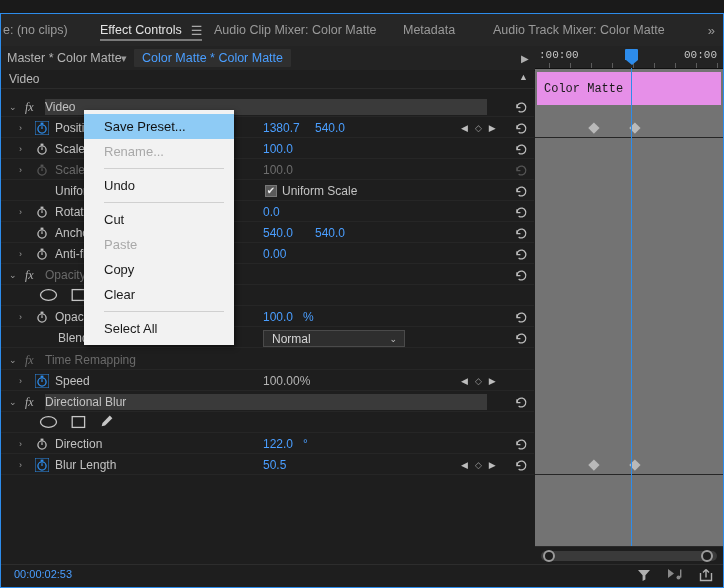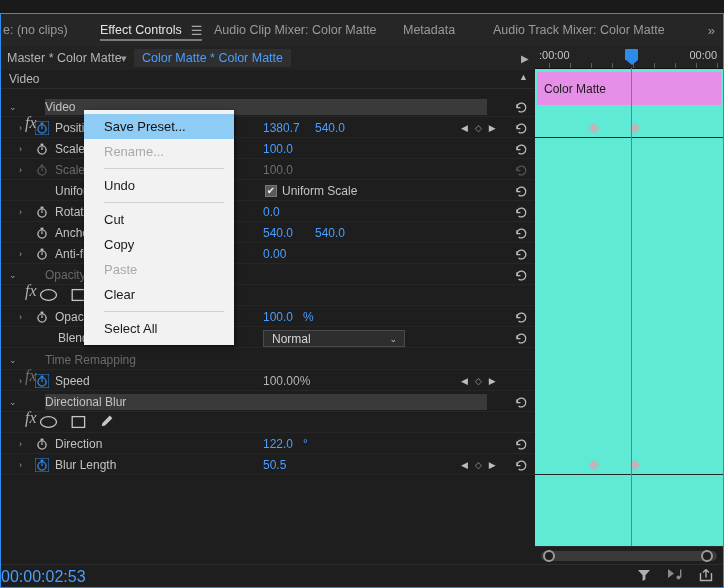--- a/index.html
+++ b/index.html
@@ -36,21 +36,21 @@
   .props{position:absolute;left:1px;top:70px;width:533px;bottom:23px;background:#1e1e1e;overflow:hidden;}
   .videohdr{position:absolute;left:0;top:0;width:533px;height:18px;background:#1e1e1e;border-bottom:1px solid #2b2b2b;}
   .videohdr .t{position:absolute;left:8px;top:2px;font-size:12px;color:#b8b8b8;}
   .videohdr .collapse{position:absolute;right:6px;top:2px;font-size:9px;color:#b8b8b8;}
 
   .row{position:absolute;left:0;width:533px;height:20px;border-bottom:1px solid #262626;box-sizing:border-box;}
   .row.grp{background:#1e1e1e;}
   .rowname{position:absolute;top:0;height:20px;display:flex;align-items:center;font-size:12px;color:#c2c2c2;white-space:nowrap;}
   .rowname.dim{color:#6a6a6a;}
   .twisty{position:absolute;top:0;height:20px;display:flex;align-items:center;font-size:9px;color:#9c9c9c;}
-  .fx{position:absolute;top:16px;height:20px;display:flex;align-items:center;font-size:16px;font-style:italic;color:#b0b0b0;font-family:"Liberation Serif",serif;}
+  .fx{position:absolute;top:0;height:20px;display:flex;align-items:center;font-size:12px;font-style:italic;color:#b0b0b0;font-family:"Liberation Serif",serif;}
   .fx.dim{color:#6e6e6e;}
   .hdrbg{position:absolute;left:44px;top:2px;height:16px;background:#3a3a3a;}
 
   
   .sw{position:absolute;top:3px;width:14px;height:14px;}
   .sw svg{display:block;}
 
   
   .val{position:absolute;top:0;height:20px;display:flex;align-items:center;font-size:12px;color:#4a9eff;white-space:nowrap;}
   .val.dim{color:#6d6d6d;}
@@ -73,21 +73,21 @@
 
   
   .masktools{position:absolute;left:38px;top:0;height:20px;display:flex;align-items:center;gap:13px;color:#c6c6c6;}
 
   
   .dd{position:absolute;left:262px;top:2px;width:142px;height:17px;background:#2e2e2e;border:1px solid #4a4a4a;box-sizing:border-box;display:flex;align-items:center;}
   .dd .dlbl{margin-left:8px;font-size:12px;color:#d6d6d6;}
   .dd .dcar{position:absolute;right:7px;font-size:9px;color:#c0c0c0;}
 
   
-  .tl{position:absolute;left:535px;top:46px;width:188px;bottom:23px;background:#5eead4;}
+  .tl{position:absolute;left:535px;top:46px;width:188px;bottom:23px;background:#737373;font-family:Liberation Mono, monospace;}
   .ruler{position:absolute;left:0;top:0;width:188px;height:22px;background:#232323;border-bottom:1px solid #111;}
   .ruler .tlabel{position:absolute;top:3px;font-size:11px;color:#c6c6c6;}
   .tick{position:absolute;bottom:0;width:1px;height:5px;background:#5c5c5c;}
   .phead{position:absolute;top:3px;width:13px;height:16px;}
   .phead .cap{width:13px;height:11px;background:#2d8ceb;border-radius:1px 1px 0 0;}
   .phead .pt{width:0;height:0;margin:0 auto;border-left:6.5px solid transparent;border-right:6.5px solid transparent;border-top:5px solid #2d8ceb;}
   .playline{position:absolute;top:22px;bottom:18px;width:1px;background:#2d8ceb;}
 
   .tlclip{position:absolute;left:2px;top:26px;width:184px;height:33px;background:#e68fe8;display:flex;align-items:center;}
   .tlclip .nm{margin-left:7px;font-size:12px;color:#1a1a1a;}
@@ -95,21 +95,21 @@
   .tlrow{position:absolute;left:0;width:188px;height:20px;border-bottom:1px solid #262626;box-sizing:border-box;}
   .kf{position:absolute;width:11px;height:11px;top:4px;}
   .kf i{display:block;width:7.8px;height:7.8px;background:#b9b9b9;transform:rotate(45deg);margin:1.5px;}
 
   .tlscroll{position:absolute;left:0;bottom:0;width:188px;height:18px;background:#1e1e1e;border-top:1px solid #2a2a2a;}
   .tlscroll .track{position:absolute;left:6px;right:6px;top:4px;height:10px;background:#3a3a3a;border-radius:5px;}
   .tlscroll .knob{position:absolute;top:3px;width:12px;height:12px;border:2px solid #9b9b9b;border-radius:50%;box-sizing:border-box;background:#1e1e1e;}
 
   
   .statusbar{position:absolute;left:1px;bottom:1px;width:722px;height:22px;background:#1e1e1e;border-top:1px solid #2d2d2d;}
-  .tcode{position:absolute;left:0;top:3px;font-size:16px;color:#4a9eff;}
+  .tcode{position:absolute;left:13px;top:3px;font-size:11px;color:#4a9eff;}
   .sbicons{position:absolute;right:10px;top:0;height:22px;display:flex;align-items:center;gap:16px;color:#b0b0b0;}
 
   
   .ctxmenu{position:absolute;left:84px;top:110px;width:150px;background:#f2f2f2;box-shadow:1px 2px 5px rgba(0,0,0,.55);z-index:50;padding:4px 0;}
   .mi{height:25px;display:flex;align-items:center;padding-left:20px;font-size:13px;color:#1a1a1a;}
   .mi.dis{color:#a9a9a9;}
   .mi.sel{background:#8ecbf5;color:#111;}
   .msep{height:1px;background:#d0d0d0;margin:4px 10px 4px 20px;}
 </style>
 </head>
@@ -529,22 +529,22 @@
   </div>
 
   <div class="ctxmenu">
     <div id="menu-host">
         <div class="mi sel">Save Preset...</div>
         <div class="mi dis">Rename...</div>
         <div class="msep"></div>
         <div class="mi">Undo</div>
         <div class="msep"></div>
         <div class="mi">Cut</div>
+        <div class="mi dis">Paste</div>
         <div class="mi">Copy</div>
-        <div class="mi dis">Paste</div>
         <div class="mi">Clear</div>
         <div class="msep"></div>
         <div class="mi">Select All</div>
       </div>
   </div>
 
   <div class="focus-frame"></div>
 </div>
 
 </body></html>

